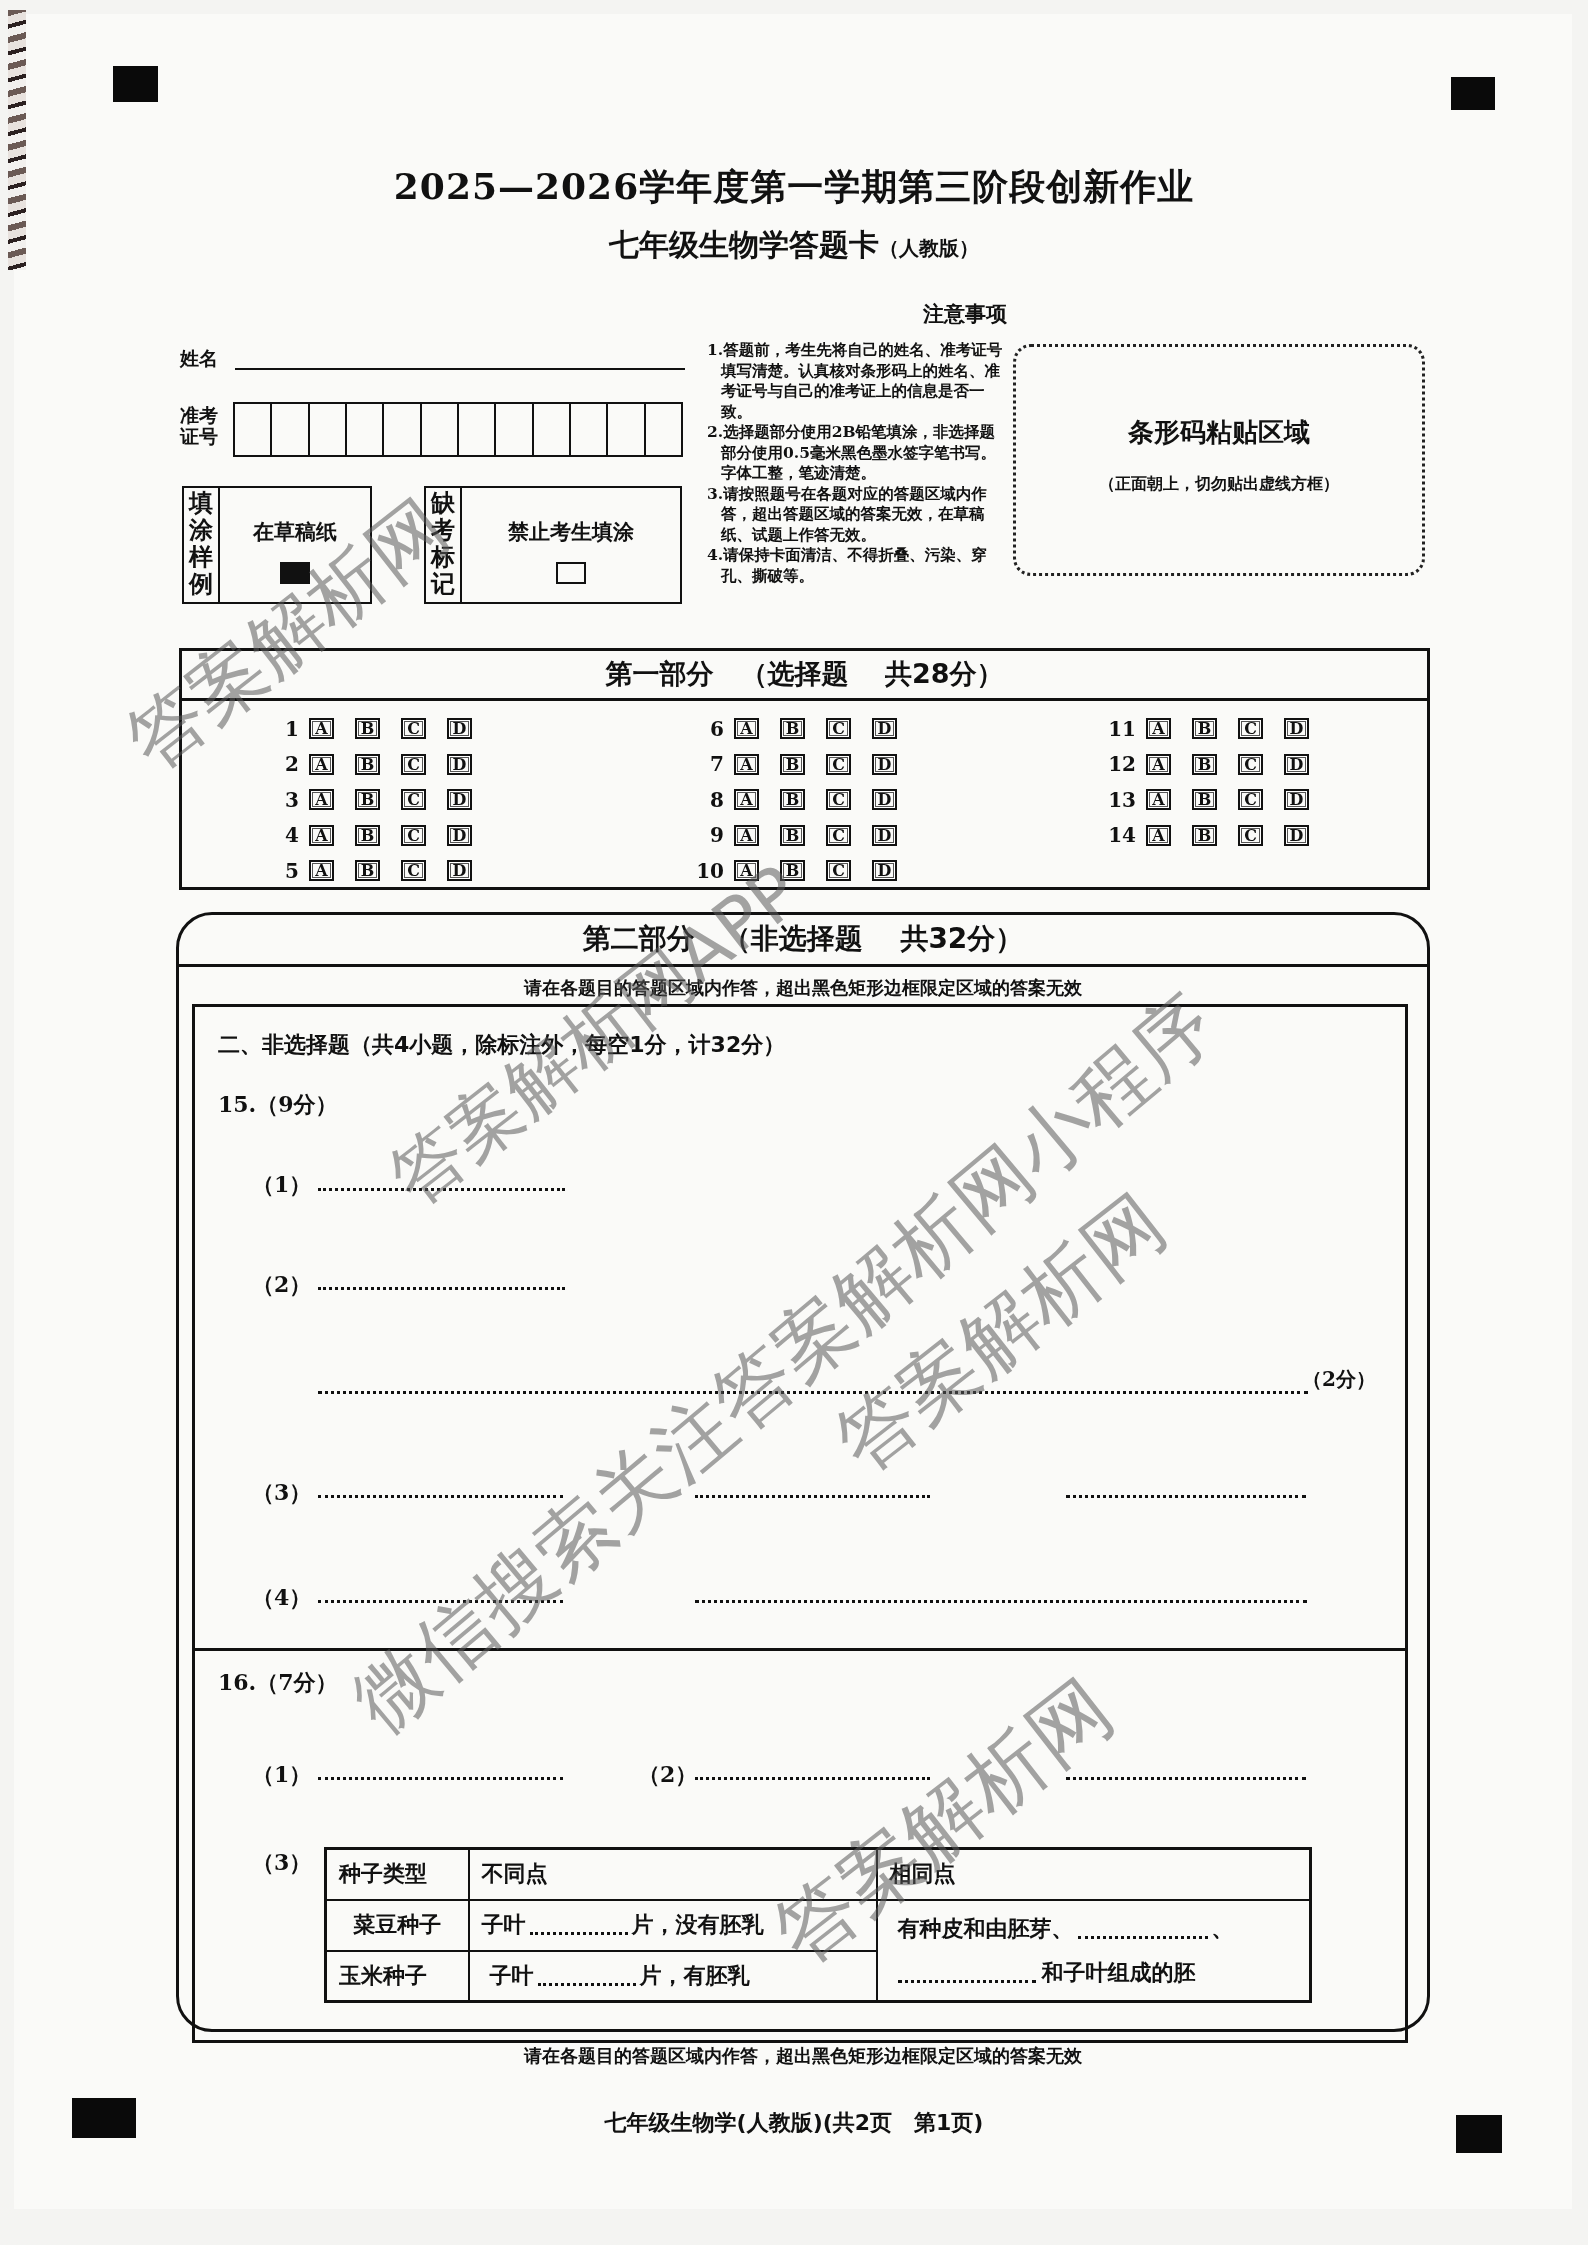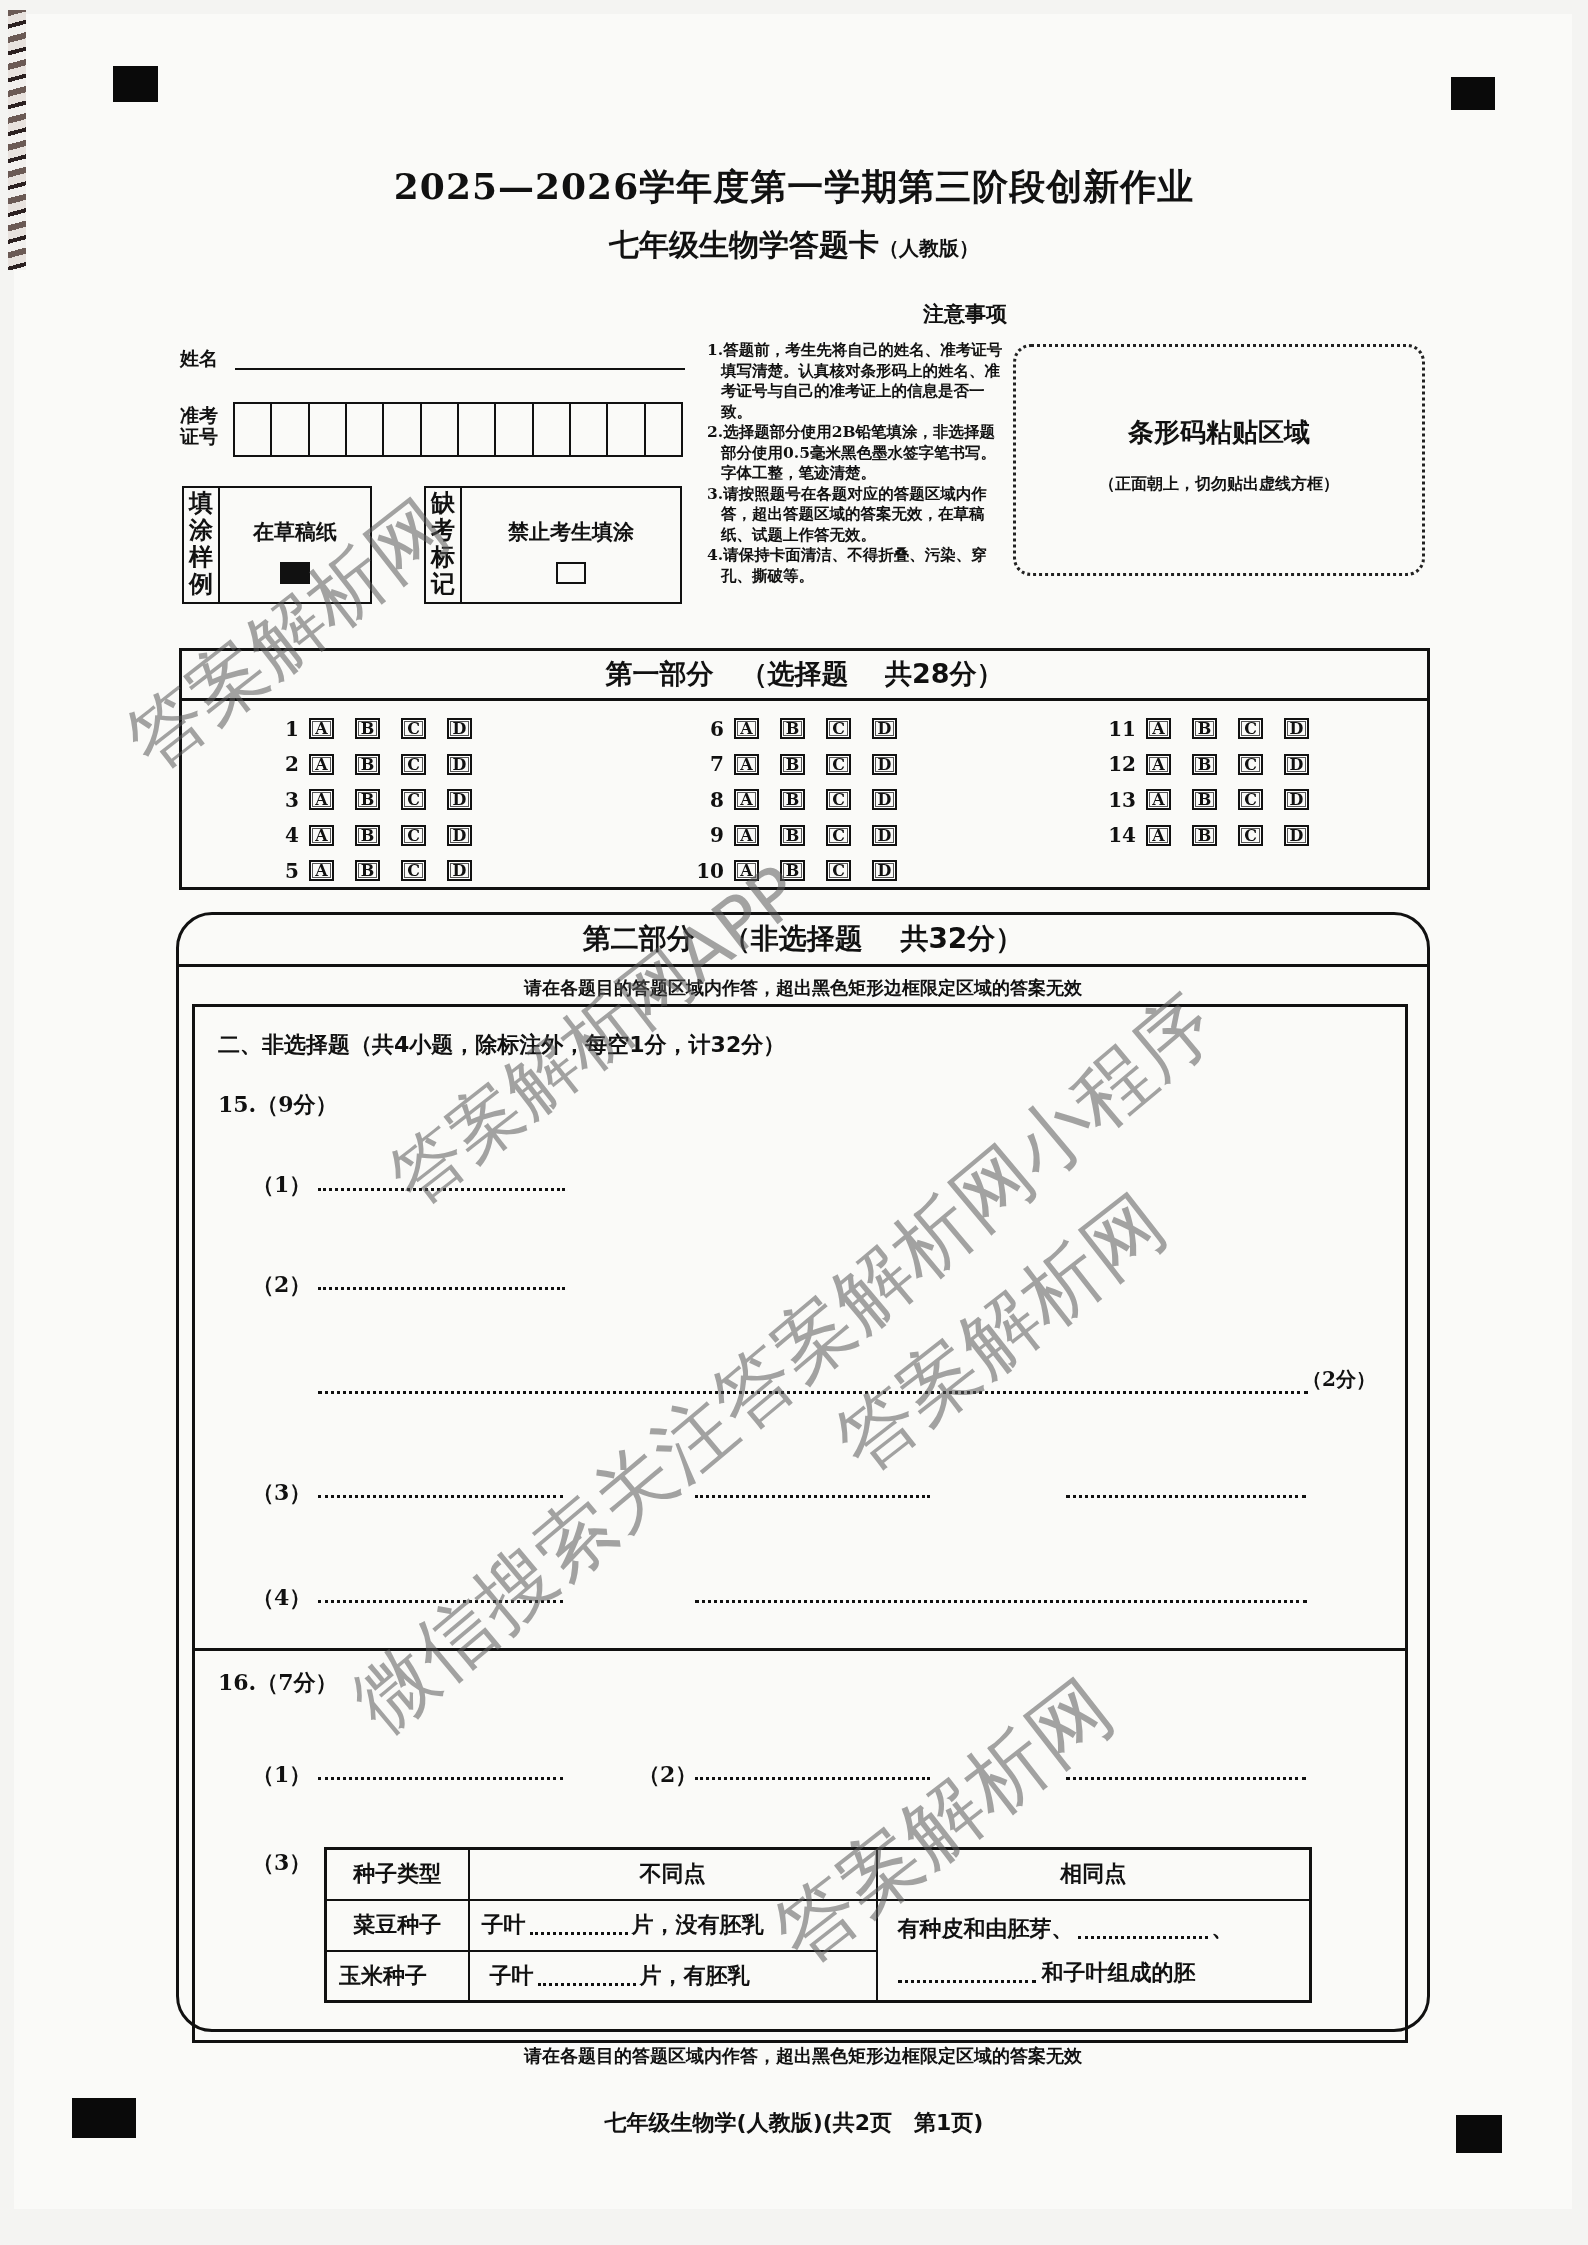--- a/index.html
+++ b/index.html
@@ -37,21 +37,21 @@
   .opt { width: 25px; height: 21px; border: 2px solid #111; margin-right: 21px; font-size: 16px; text-align: center; line-height: 17px; font-weight: bold; box-shadow: inset 0 0 0 1px #fff, inset 0 0 0 2px #555; }
   .part2 { left: 176px; top: 912px; width: 1254px; height: 1120px; border: 3px solid #111; border-radius: 36px; }
   .part2 .head { height: 52px; border-bottom: 3px solid #111; text-align: center; font-size: 28px; font-weight: bold; line-height: 48px; font-family: "DejaVu Sans", sans-serif; }
   .rule-note { text-align: center; font-size: 18px; font-weight: bold; font-family: "DejaVu Sans", sans-serif; }
   .inner { position: absolute; left: 16px; width: 1216px; border: 3px solid #111; }
   .q-sub { font-size: 22px; font-weight: bold; }
   .dots { position: absolute; height: 3px; border-bottom: 3px dotted #111; }
   .qlabel { position: absolute; font-size: 22px; font-weight: bold; }
   table.seed { position: absolute; left: 324px; top: 1847px; width: 988px; border-collapse: collapse; border: 3px solid #111; }
   table.seed td, table.seed th { border: 2px solid #111; font-size: 22px; font-weight: bold; height: 51px; padding: 0 12px; }
-  table.seed th { text-align: center; }
+  table.seed th { text-align: left; }
   .blank { display: inline-block; border-bottom: 3px dotted #111; height: 18px; vertical-align: middle; }
   .footer { left: 0; width: 1588px; top: 2108px; text-align: center; font-size: 22px; font-weight: bold; font-family: "DejaVu Sans", sans-serif; }
   .wm { position: absolute; color: rgba(90,90,90,0.55); font-family: "DejaVu Sans", sans-serif; font-weight: normal; white-space: nowrap; transform-origin: left bottom; pointer-events: none; }
 </style>
 </head>
 <body>
 
 <div class="page"></div>
 <div class="edge-strip"></div>
 

